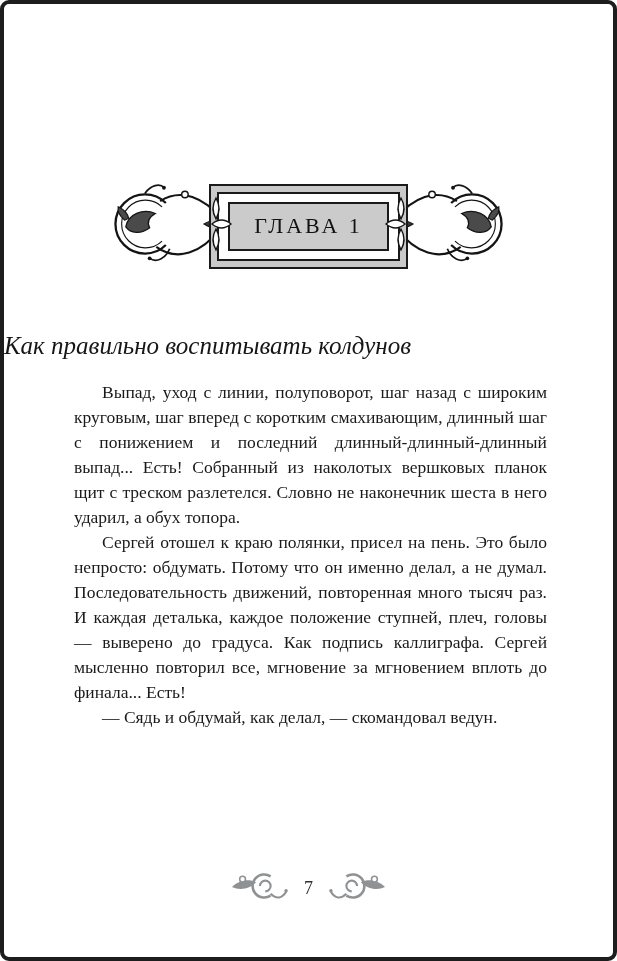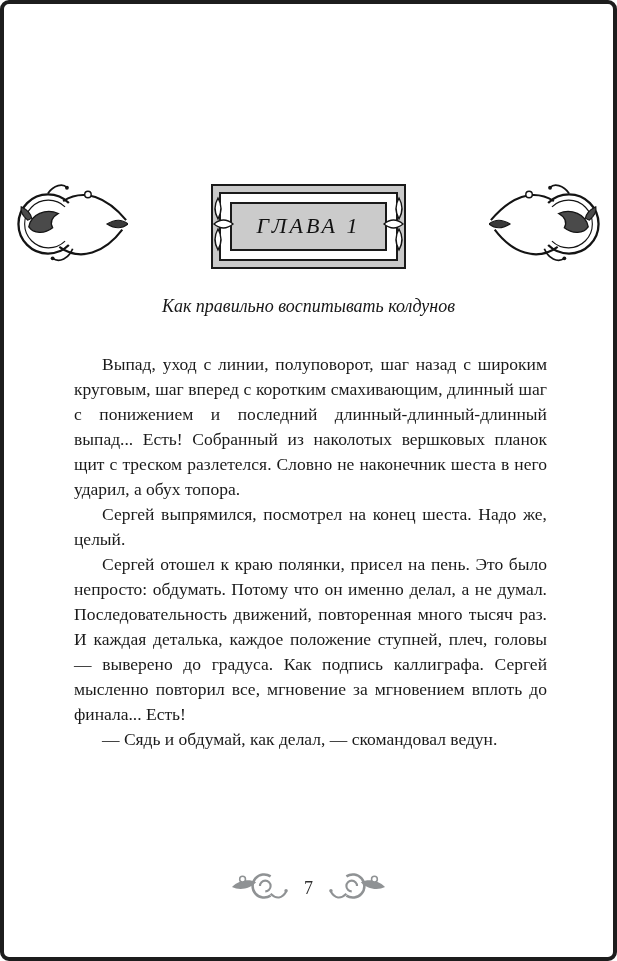--- a/index.html
+++ b/index.html
@@ -12,24 +12,23 @@
     background: #ffffff;
     font-family: "Liberation Serif", serif;
     color: #1a1a1a;
     overflow: hidden;
   }
 
   
   .chapter-banner {
     display: flex;
     align-items: center;
-    justify-content: space-between;
+    justify-content: center;
     margin-top: 176px;
     height: 92px;
-    font-style: italic;
   }
   .flourish { flex: 0 0 auto; position: relative; z-index: 1; }
   .flourish.left  { margin-right: -16px; }
   .flourish.right { margin-left: -16px; transform: scaleX(-1); }
 
   .frame-outer {
     position: relative;
     z-index: 2;
     border: 2px solid #1a1a1a;
     background: #c9c9c9;
@@ -50,30 +49,29 @@
     letter-spacing: 3px;
     white-space: nowrap;
     color: #111111;
   }
   .bracket { position: absolute; top: 50%; z-index: 3; }
   .bracket.left  { left: -3px;  transform: translateY(-50%); }
   .bracket.right { right: -3px; transform: translateY(-50%) scaleX(-1); }
 
   
   .chapter-subtitle {
-    margin-top: 24px;
-    text-align: center;
+    margin-top: 60px;
     font-style: italic;
-    font-size: 18px;
+    font-size: 25px;
     color: #161616;
   }
 
   
   .body-text {
-    margin: 35px 66px 0 70px;
+    margin: 20px 66px 0 70px;
     text-align: justify;
     font-size: 17.5px;
     line-height: 25px;
   }
   .body-text p { margin: 0; text-indent: 28px; }
 
   
   .page-footer {
     position: absolute;
     left: 0; right: 0;
@@ -153,21 +151,20 @@
         <circle cx="51" cy="80" r="2" fill="#141414"></circle>
         <path d="M108 44 C116 39 124 39 130 44 C124 49 116 49 108 44 Z" fill="#3a3a3a" stroke="#141414" stroke-width="1.2"></path>
       </svg>
     </span>
   </div>
 
   <div class="chapter-subtitle">Как правильно воспитывать колдунов</div>
 
   <div class="body-text">
     <p>Выпад, уход с линии, полуповорот, шаг назад с широким круговым, шаг вперед с коротким сма­хивающим, длинный шаг с понижением и послед­ний длинный-длинный-длинный выпад... Есть! Собранный из наколотых вершковых планок щит с треском разлетелся. Словно не наконечник шеста в него ударил, а обух топора.</p>
-    <p>Сергей выпрямился, посмотрел на конец шеста. Надо же, целый.</p>
     <p>Сергей отошел к краю полянки, присел на пень. Это было непросто: обдумать. Потому что он именно делал, а не думал. Последовательность движений, повторенная много тысяч раз. И каж­дая деталька, каждое положение ступней, плеч, головы — выверено до градуса. Как подпись калли­графа. Сергей мысленно повторил все, мгновение за мгновением вплоть до финала... Есть!</p>
     <p>— Сядь и обдумай, как делал, — скомандовал ведун.</p>
   </div>
 
   <div class="page-footer">
     <span class="footer-ornament left">
       <svg width="58" height="34" viewBox="0 0 60 34" xmlns="http://www.w3.org/2000/svg">
         <path d="M2 18 C9 11 19 9 27 13 C21 20 10 22 2 18 Z" fill="#8f9294"></path>
         <path d="M42 7 A12 12 0 1 0 42 27" fill="none" stroke="#8f9294" stroke-width="2.6"></path>
         <path d="M31 17 a5.5 5.5 0 1 1 5.5 5.5" fill="none" stroke="#8f9294" stroke-width="2.2"></path>

